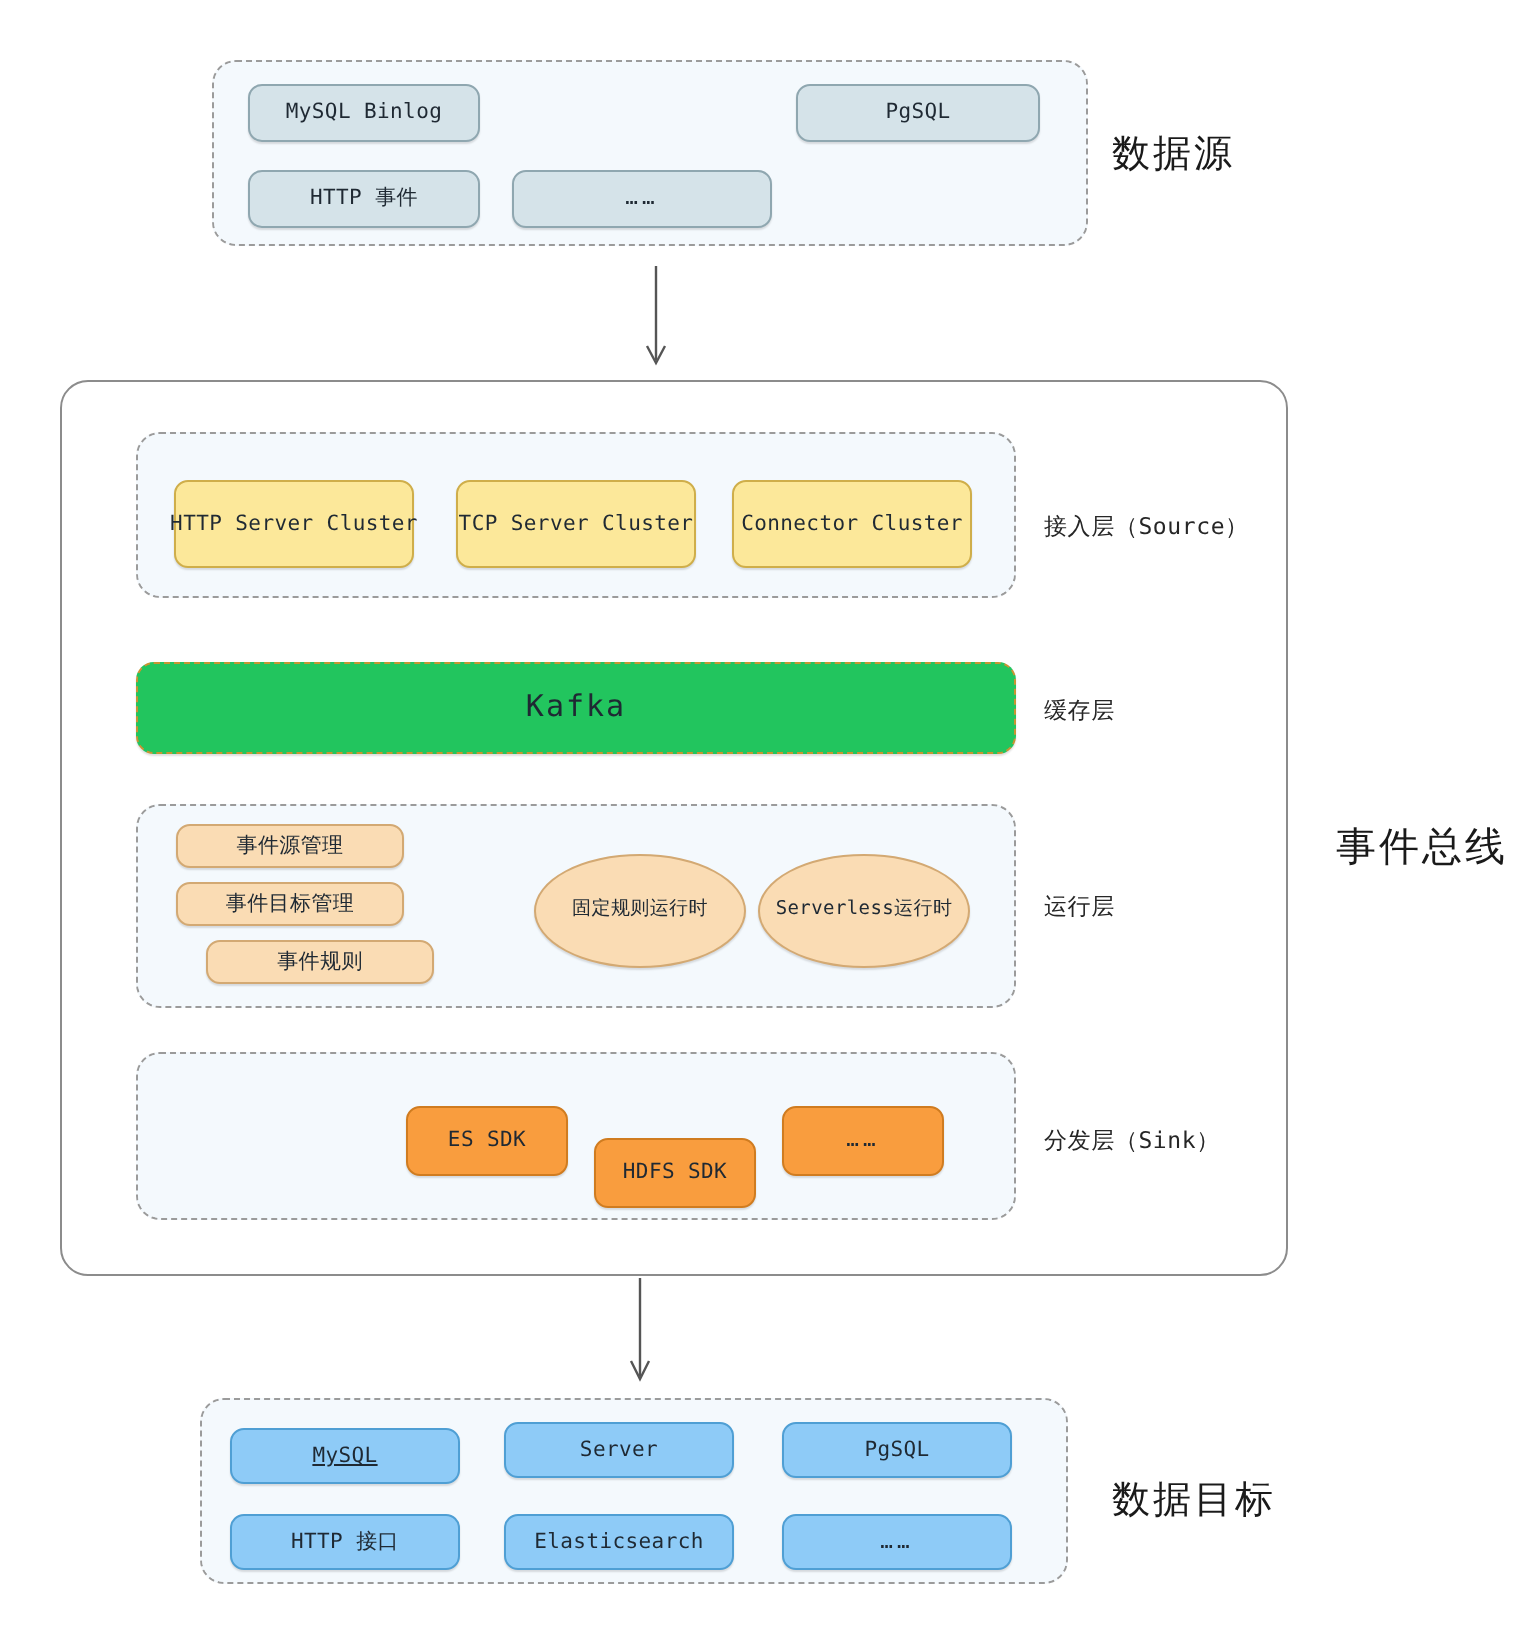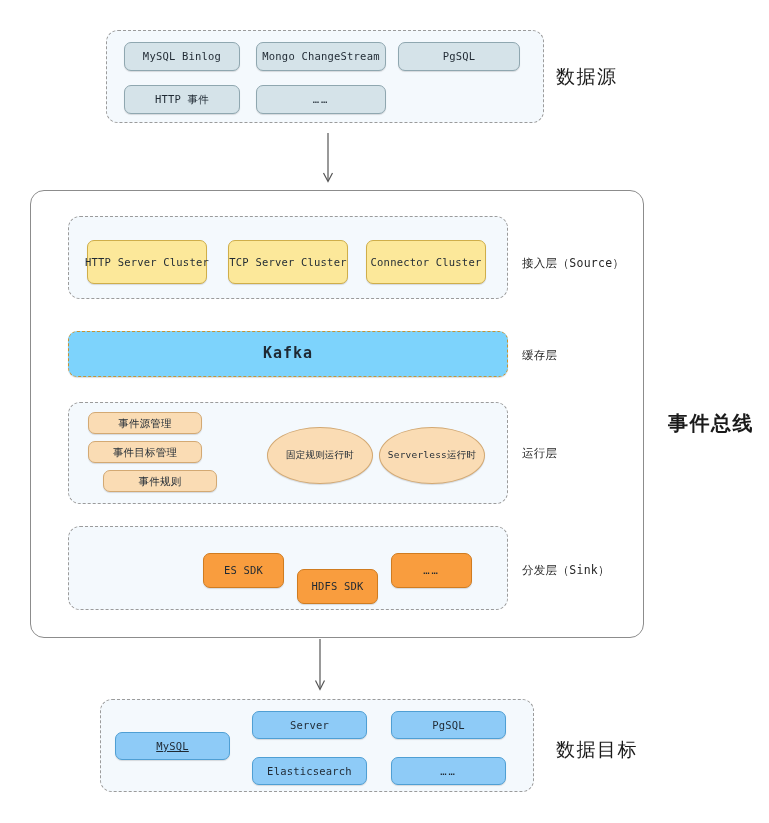--- a/index.html
+++ b/index.html
@@ -63,26 +63,26 @@
     background: #d5e3e9;
     border: 1.1px solid #8fa7b0;
     color: #1f2933;
   }
   .yellow-node {           
     background: #fce89a;
     border: 1.1px solid #cfae4a;
     color: #1f2933;
   }
   .kafka-node {            
-    background: #7dd3fc;
+    background: #22c55e;
     border: 1.6px dashed #c79433;
     border-radius: 9px;
     color: #1f2933;
     font-size: 15px;
-    font-weight: 700;
+    font-weight: 400;
     letter-spacing: 1px;
   }
   .peach-node {            
     background: #fadcb4;
     border: 1.1px solid #d3a973;
     color: #1f2933;
   }
   .ellipse-node {          
     background: #fadcb4;
     border: 1.1px solid #d3a973;
@@ -134,38 +134,37 @@
 </style>
 </head>
 <body>
 
 <div class="canvas">
 
   <div class="group" style="left:106px; top:30px; width:438px; height:93px;"></div>
 
   <div class="node src-node" style="left:124px; top:42px; width:116px; height:29px;">MySQL Binlog</div>
 
-  <div class="node src-node" style="left:256px; top:42px; width:130px; height:29px;">Mongo ChangeStream</div>
 
   <div class="node src-node" style="left:398px; top:42px; width:122px; height:29px;">PgSQL</div>
 
   <div class="node src-node" style="left:124px; top:85px; width:116px; height:29px;">HTTP 事件</div>
 
   <div class="node src-node" style="left:256px; top:85px; width:130px; height:29px; letter-spacing:2px;">……</div>
 
   <div class="big-label" style="left:556px; top:64px;">数据源</div>
 
   <svg class="arrow-svg" style="left:318px; top:133px; width:20px; height:50px;" viewBox="0 0 20 50">
     <line x1="10" y1="0" x2="10" y2="47" stroke="#555" stroke-width="1.2"></line>
     <path d="M 5.5 40 L 10 48.5 L 14.5 40" fill="none" stroke="#555" stroke-width="1.2"></path>
   </svg>
 
   <div class="busbox" style="left:30px; top:190px; width:614px; height:448px;"></div>
 
-  <div class="bus-title" style="left:668px; top:410px;font-weight:bold;">事件总线</div>
+  <div class="bus-title" style="left:668px; top:410px;">事件总线</div>
 
   <div class="group" style="left:68px; top:216px; width:440px; height:83px;"></div>
 
   <div class="node yellow-node" style="left:87px; top:240px; width:120px; height:44px;">HTTP Server Cluster</div>
 
   <div class="node yellow-node" style="left:228px; top:240px; width:120px; height:44px;">TCP Server Cluster</div>
 
   <div class="node yellow-node" style="left:366px; top:240px; width:120px; height:44px;">Connector Cluster</div>
 
   <div class="side-label" style="left:522px; top:256px;">接入层（Source）</div>
@@ -199,26 +198,27 @@
 
   <div class="side-label" style="left:522px; top:563px;">分发层（Sink）</div>
 
   <svg class="arrow-svg" style="left:310px; top:639px; width:20px; height:52px;" viewBox="0 0 20 52">
     <line x1="10" y1="0" x2="10" y2="49" stroke="#555" stroke-width="1.2"></line>
     <path d="M 5.5 41.5 L 10 50.5 L 14.5 41.5" fill="none" stroke="#555" stroke-width="1.2"></path>
   </svg>
 
   <div class="group" style="left:100px; top:699px; width:434px; height:93px;"></div>
 
-  <div class="node blue-node" style="left:115px; top:732px; width:115px; height:28px;text-decoration:underline;">MySQL</div>
+  <div class="node blue-node" style="left:115px; top:714px; width:115px; height:28px;text-decoration:underline;">MySQL</div>
 
   <div class="node blue-node" style="left:252px; top:711px; width:115px; height:28px;">Server</div>
 
   <div class="node blue-node" style="left:391px; top:711px; width:115px; height:28px;">PgSQL</div>
 
+  <div class="node blue-node" style="left:115px; top:757px; width:115px; height:28px;">HTTP 接口</div>
 
   <div class="node blue-node" style="left:252px; top:757px; width:115px; height:28px;">Elasticsearch</div>
 
   <div class="node blue-node" style="left:391px; top:757px; width:115px; height:28px; letter-spacing:2px;">……</div>
 
   <div class="big-label" style="left:556px; top:737px;">数据目标</div>
 
 </div>
 
 </body></html>

